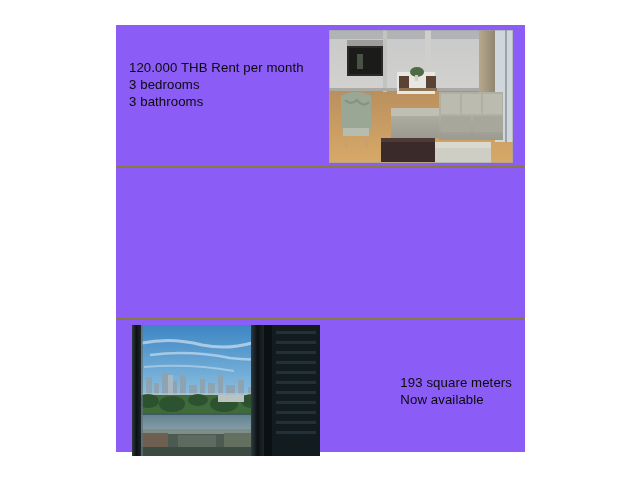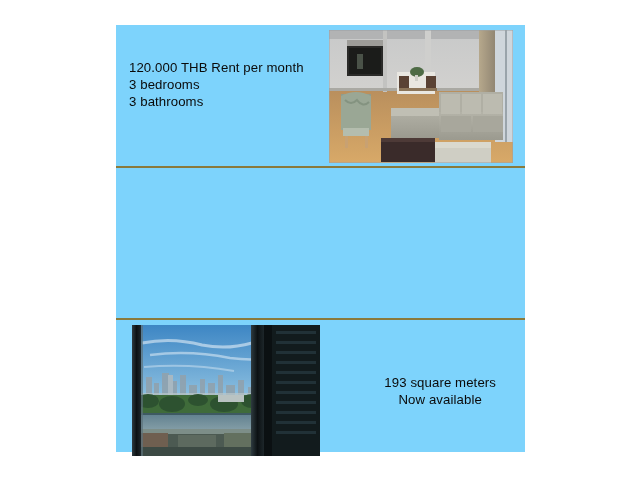--- a/index.html
+++ b/index.html
@@ -14,21 +14,21 @@
     overflow: hidden;
     font-family: "Liberation Sans", sans-serif;
   }
 
   #slide {
     position: absolute;
     left: 116px;
     top: 25px;
     width: 409px;
     height: 427px;
-    background: #7dd3fc;
+    background: #8b5cf6;
   }
 
   .panel {
     position: absolute;
     left: 0;
     width: 409px;
     box-sizing: border-box;
   }
   #panel-1 { top: 0px;   height: 141px; }
   #panel-2 { top: 143px; height: 150px; }
@@ -46,21 +46,21 @@
 
   .caption {
     position: absolute;
     color: #0a0a0a;
     font-size: 13.2px;
     line-height: 17.2px;
     white-space: pre-line;
     letter-spacing: 0.1px;
   }
   #caption-1 { left: 13px;  top: 34px;  text-align: left; }
-  #caption-2 { right: 29px; top: 206px; text-align: center; }
+  #caption-2 { right: 13px; top: 206px; text-align: left; }
 
   .photo {
     position: absolute;
     overflow: hidden;
     background: #8c8c8c;
   }
   #photo-1 { left: 213px; top: 5px;   width: 184px; height: 133px; }
   #photo-2 { left: 16px;  top: 157px; width: 188px; height: 131px; }
 
   .photo svg { display: block; width: 100%; height: 100%; }

